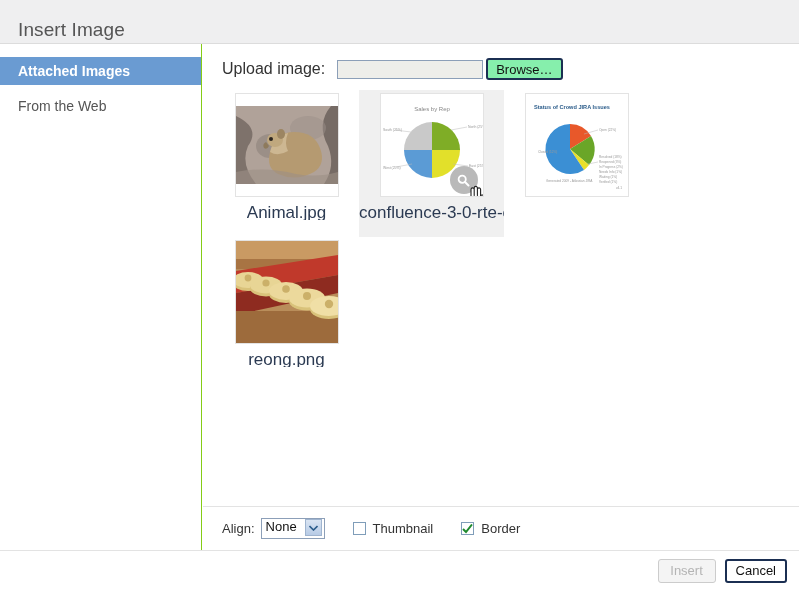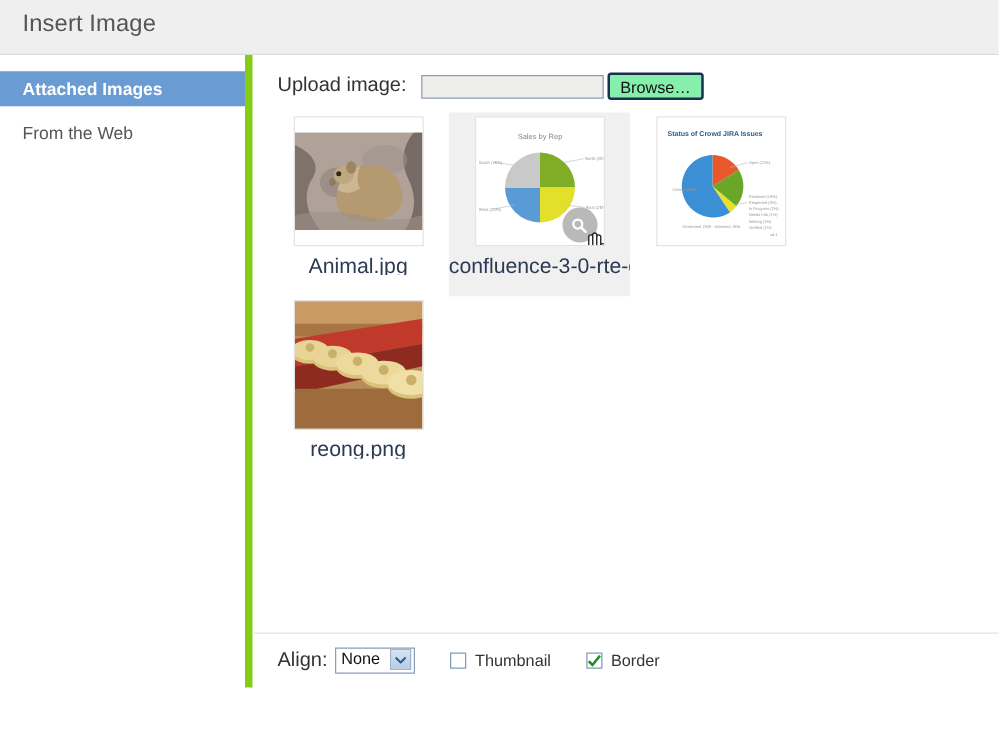--- a/index.html
+++ b/index.html
@@ -26,41 +26,41 @@
   .dialog-header {
     height: 44px;
     background: #efeff0;
     border-bottom: 1px solid #dcdcdc;
     box-sizing: border-box;
     position: relative;
   }
   .dialog-title {
     position: absolute;
     left: 18px;
-    top: 9px;
+    top: 19px;
     font-size: 19px;
     color: #555555;
     letter-spacing: 0.1px;
   }
 
   
   .dialog-body {
     position: relative;
     height: 506px;
   }
 
   
   .sidebar {
     position: absolute;
     left: 0;
     top: 0;
     width: 202px;
     height: 506px;
     background: #ffffff;
-    border-right: 6px solid #84cc16;
+    border-right: 1px solid #84cc16;
     box-sizing: border-box;
   }
   .sidebar-item {
     height: 28px;
     line-height: 28px;
     padding-left: 18px;
     font-size: 14px;
     color: #555555;
     box-sizing: border-box;
     cursor: pointer;
@@ -206,21 +206,21 @@
     top: 462px;
     height: 44px;
     border-top: 1px solid #e3e3e3;
     box-sizing: border-box;
     display: flex;
     align-items: center;
     padding-left: 19px;
     background: #ffffff;
   }
   .option-label {
-    font-size: 16px;
+    font-size: 13px;
     color: #333333;
     margin-right: 6px;
   }
   .align-select {
     position: relative;
     width: 64px;
     height: 21px;
     border: 1px solid #8c9fb8;
     background: #ffffff;
     box-sizing: border-box;
@@ -481,14 +481,18 @@
           <svg width="11" height="10" viewBox="0 0 11 10">
             <path d="M1 5 L4 8 L10 0.5" fill="none" stroke="#1f8a2e" stroke-width="2"></path>
           </svg>
         </span>
         <span class="cb-label">Border</span>
       </div>
     </div>
 
   </div>
 
+  <div class="dialog-footer">
+    <button class="btn btn-insert" disabled="">Insert</button>
+    <button class="btn btn-cancel">Cancel</button>
+  </div>
 
 </div>
 
 </body></html>

